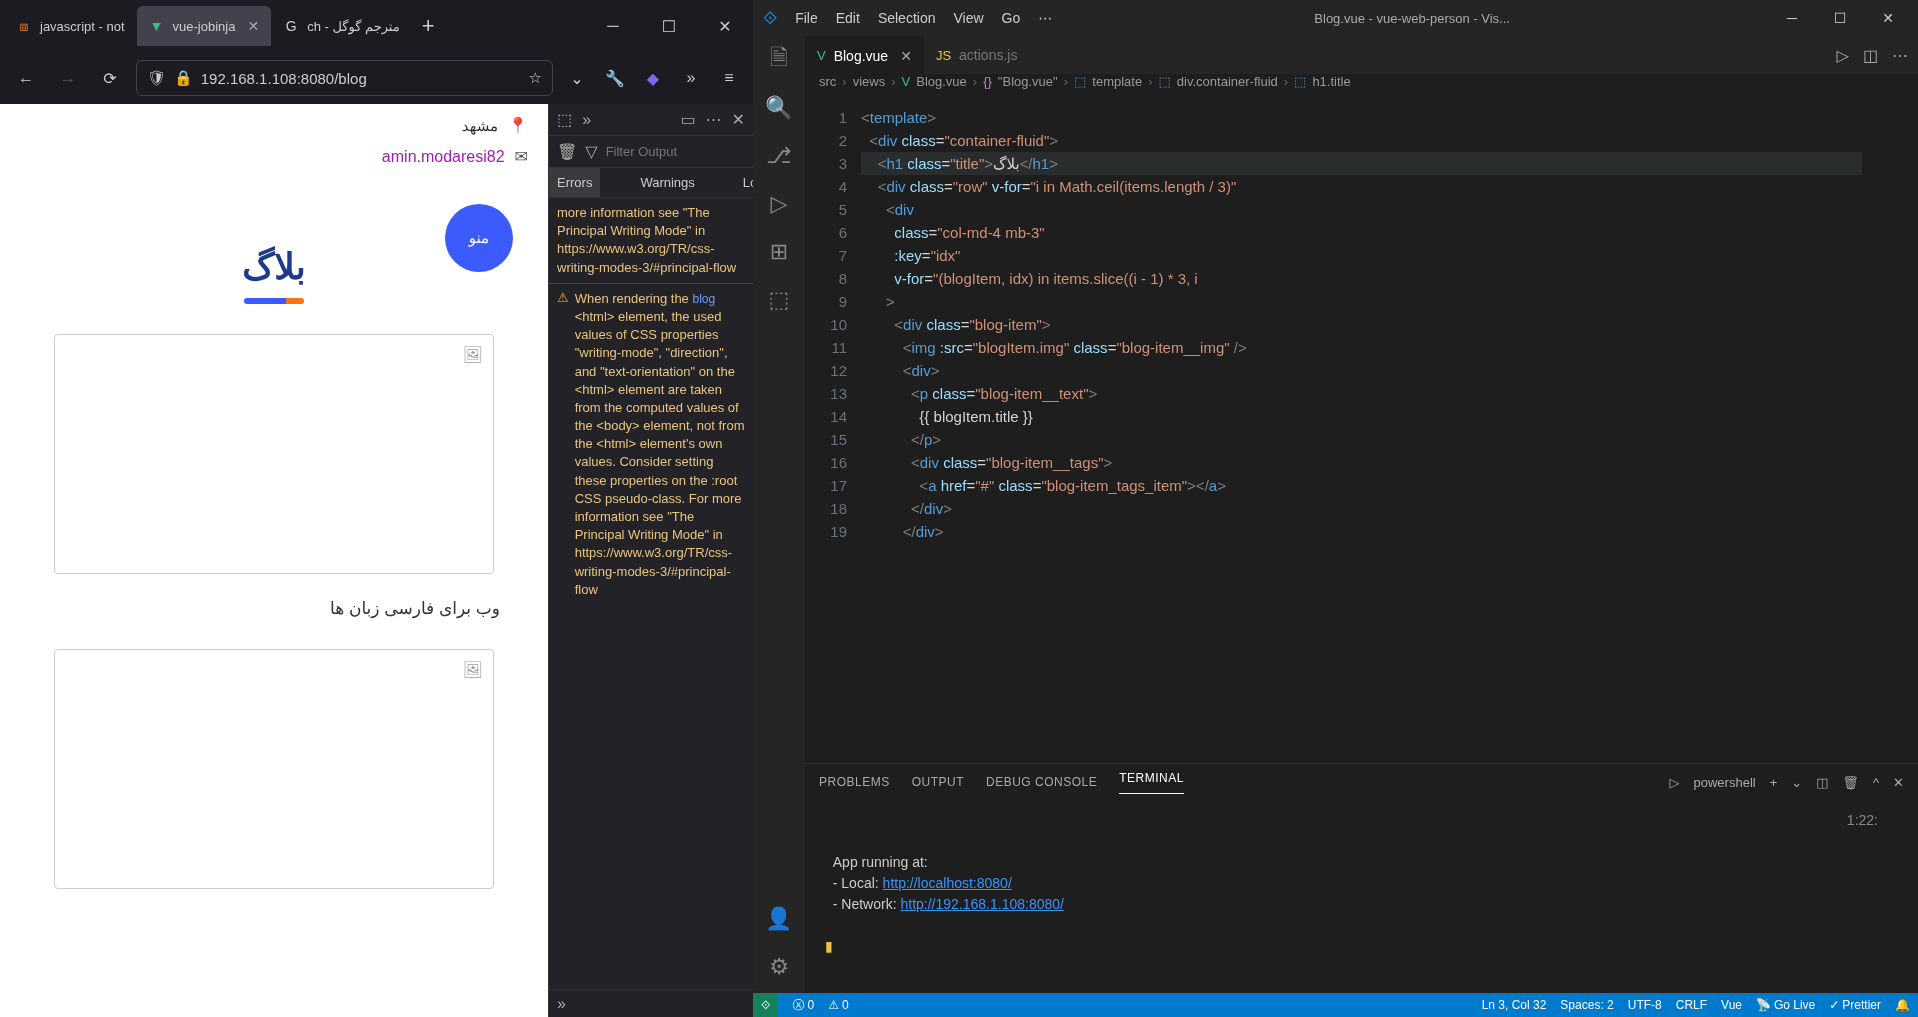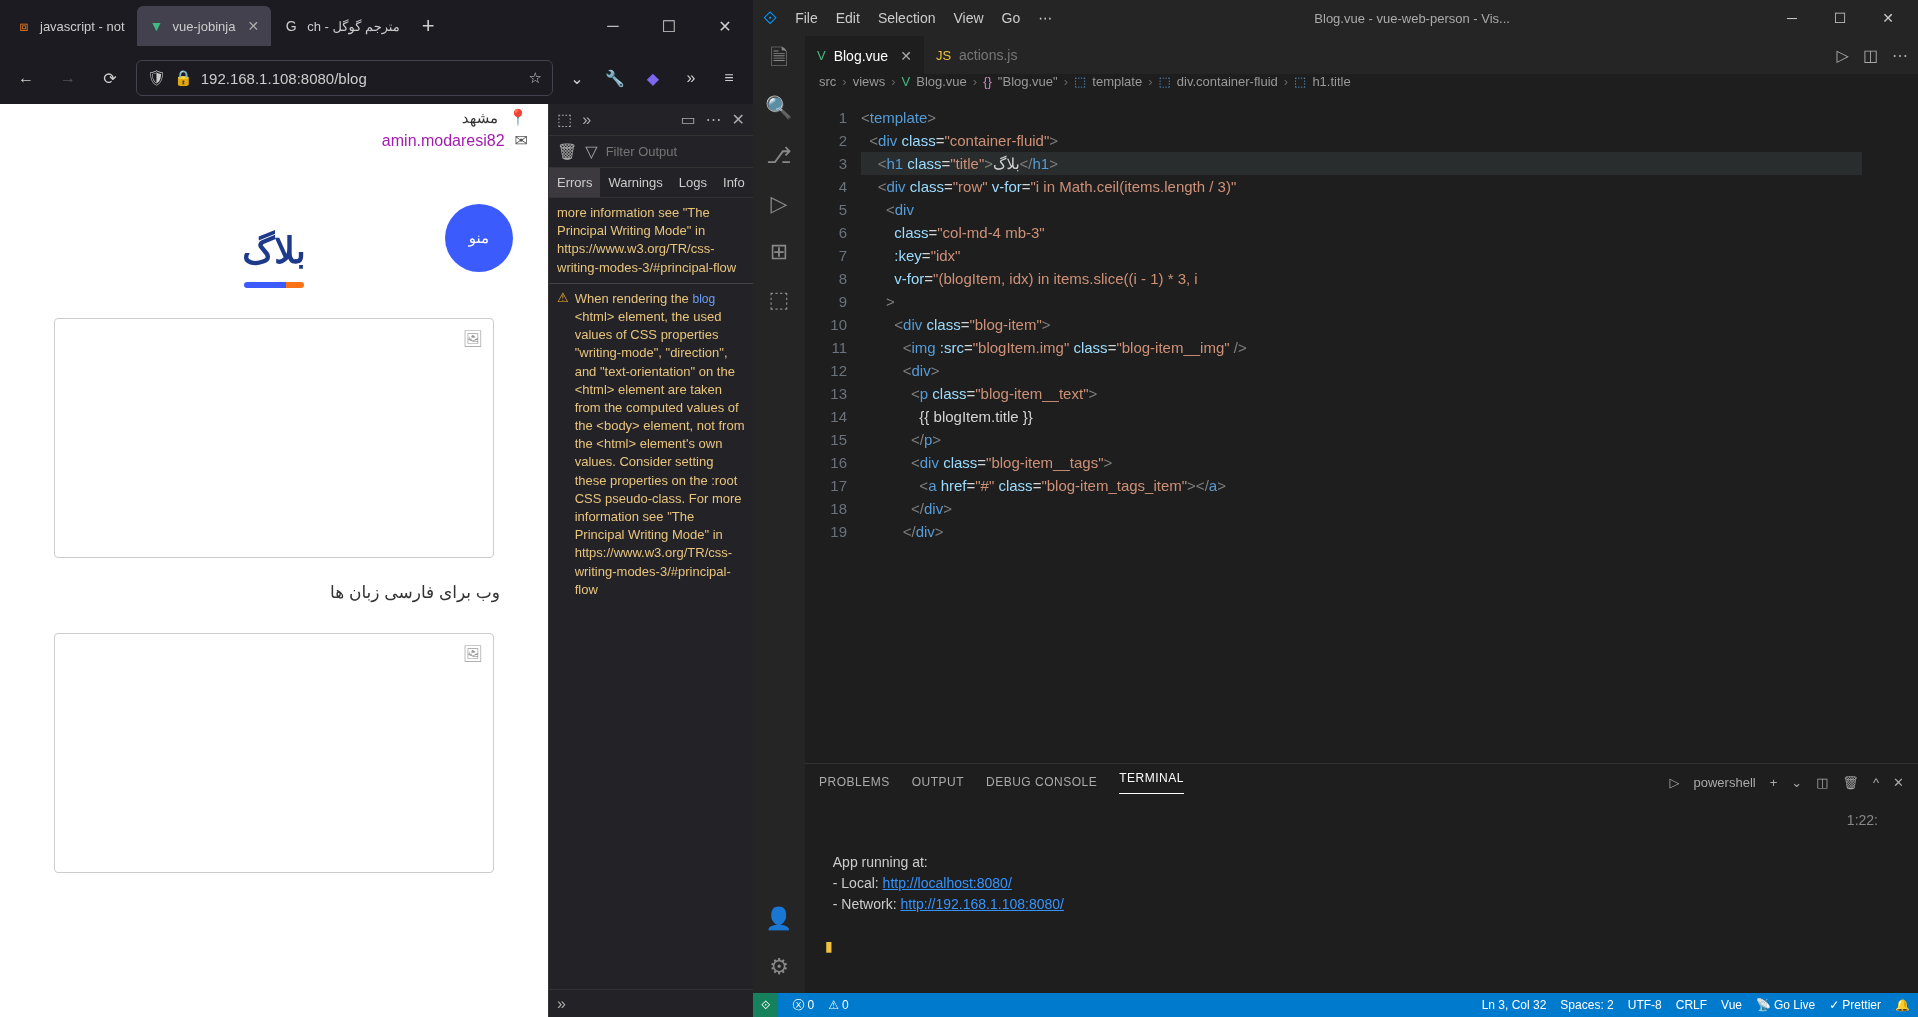--- a/index.html
+++ b/index.html
@@ -18,39 +18,39 @@
 
 .browser-toolbar { height: 52px; display: flex; align-items: center; background: #1c1b22; padding: 0 10px; gap: 10px; }
 .nav-btn { width: 32px; height: 32px; display: flex; align-items: center; justify-content: center; color: #ccc; cursor: pointer; border-radius: 4px; }
 .nav-btn.disabled { color: #555; }
 .url-bar { flex: 1; height: 36px; background: #1c1b22; border: 1px solid #42414d; border-radius: 6px; display: flex; align-items: center; padding: 0 10px; gap: 8px; color: #ccc; font-size: 15px; }
 .url-text { flex: 1; }
 .toolbar-icon { width: 28px; height: 28px; display: flex; align-items: center; justify-content: center; cursor: pointer; color: #ccc; }
 
 .browser-content-wrap { flex: 1; display: flex; overflow: hidden; }
 .page-content { width: 548px; background: white; overflow-y: auto; position: relative; }
-.page-header { padding: 4px 20px; display: flex; align-items: center; justify-content: flex-end; gap: 10px; }
+.page-header { padding: 12px 20px; display: flex; align-items: center; justify-content: flex-end; gap: 10px; }
 .city-label { color: #333; font-size: 15px; }
 .menu-circle { width: 68px; height: 68px; background: #3b5bfd; border-radius: 50%; display: flex; align-items: center; justify-content: center; color: white; font-size: 15px; position: absolute; top: 100px; right: 35px; }
 .user-row { display: flex; align-items: center; justify-content: flex-end; gap: 10px; padding: 0 20px 20px; }
 .user-email { color: #a21caf; font-size: 16px; }
 .mail-icon { color: #555; }
 .blog-title { text-align: center; color: #1e3a8a; font-size: 36px; font-weight: bold; margin: 60px 0 10px; }
 .blog-underline { width: 60px; height: 6px; margin: 0 auto 30px; background: linear-gradient(90deg, #3b5bfd 70%, #f97316 70%); border-radius: 3px; }
 .blog-card { width: 440px; height: 240px; margin: 0 auto 16px; border: 1px solid #ccc; border-radius: 4px; position: relative; }
 .card-icon { position: absolute; top: 10px; right: 10px; color: #999; }
 .card-caption { text-align: right; padding: 8px 48px 30px; color: #333; font-size: 17px; }
 
 
 .devtools { width: 205px; background: #232327; display: flex; flex-direction: column; border-left: 1px solid #333; }
 .devtools-header { height: 32px; display: flex; align-items: center; padding: 0 8px; gap: 10px; border-bottom: 1px solid #333; }
 .dt-icon { color: #aaa; cursor: pointer; }
 .devtools-filter { height: 32px; display: flex; align-items: center; padding: 0 8px; gap: 8px; border-bottom: 1px solid #333; }
 .filter-input { flex: 1; background: transparent; border: none; color: #888; font-size: 13px; outline: none; }
-.devtools-tabs { height: 30px; display: flex; border-bottom: 1px solid #333; }
+.devtools-tabs { height: 30px; display: flex; border-bottom: 1px solid #333; gap: 32px; }
 .dt-tab { padding: 0 8px; display: flex; align-items: center; font-size: 13px; color: #ccc; cursor: pointer; }
 .dt-tab.active { background: #3d3a3f; }
 .devtools-console { flex: 1; overflow: auto; font-family: 'Consolas', monospace; font-size: 13px; color: #e8c47e; }
 .console-msg { padding: 6px 8px; display: flex; gap: 6px; }
 .console-msg .warn-icon { color: #f0b030; }
 .console-text { flex: 1; line-height: 1.4; }
 .console-source { color: #6c9ef8; font-size: 12px; }
 .devtools-footer { height: 28px; display: flex; align-items: center; padding: 0 8px; border-top: 1px solid #333; }
 
 

